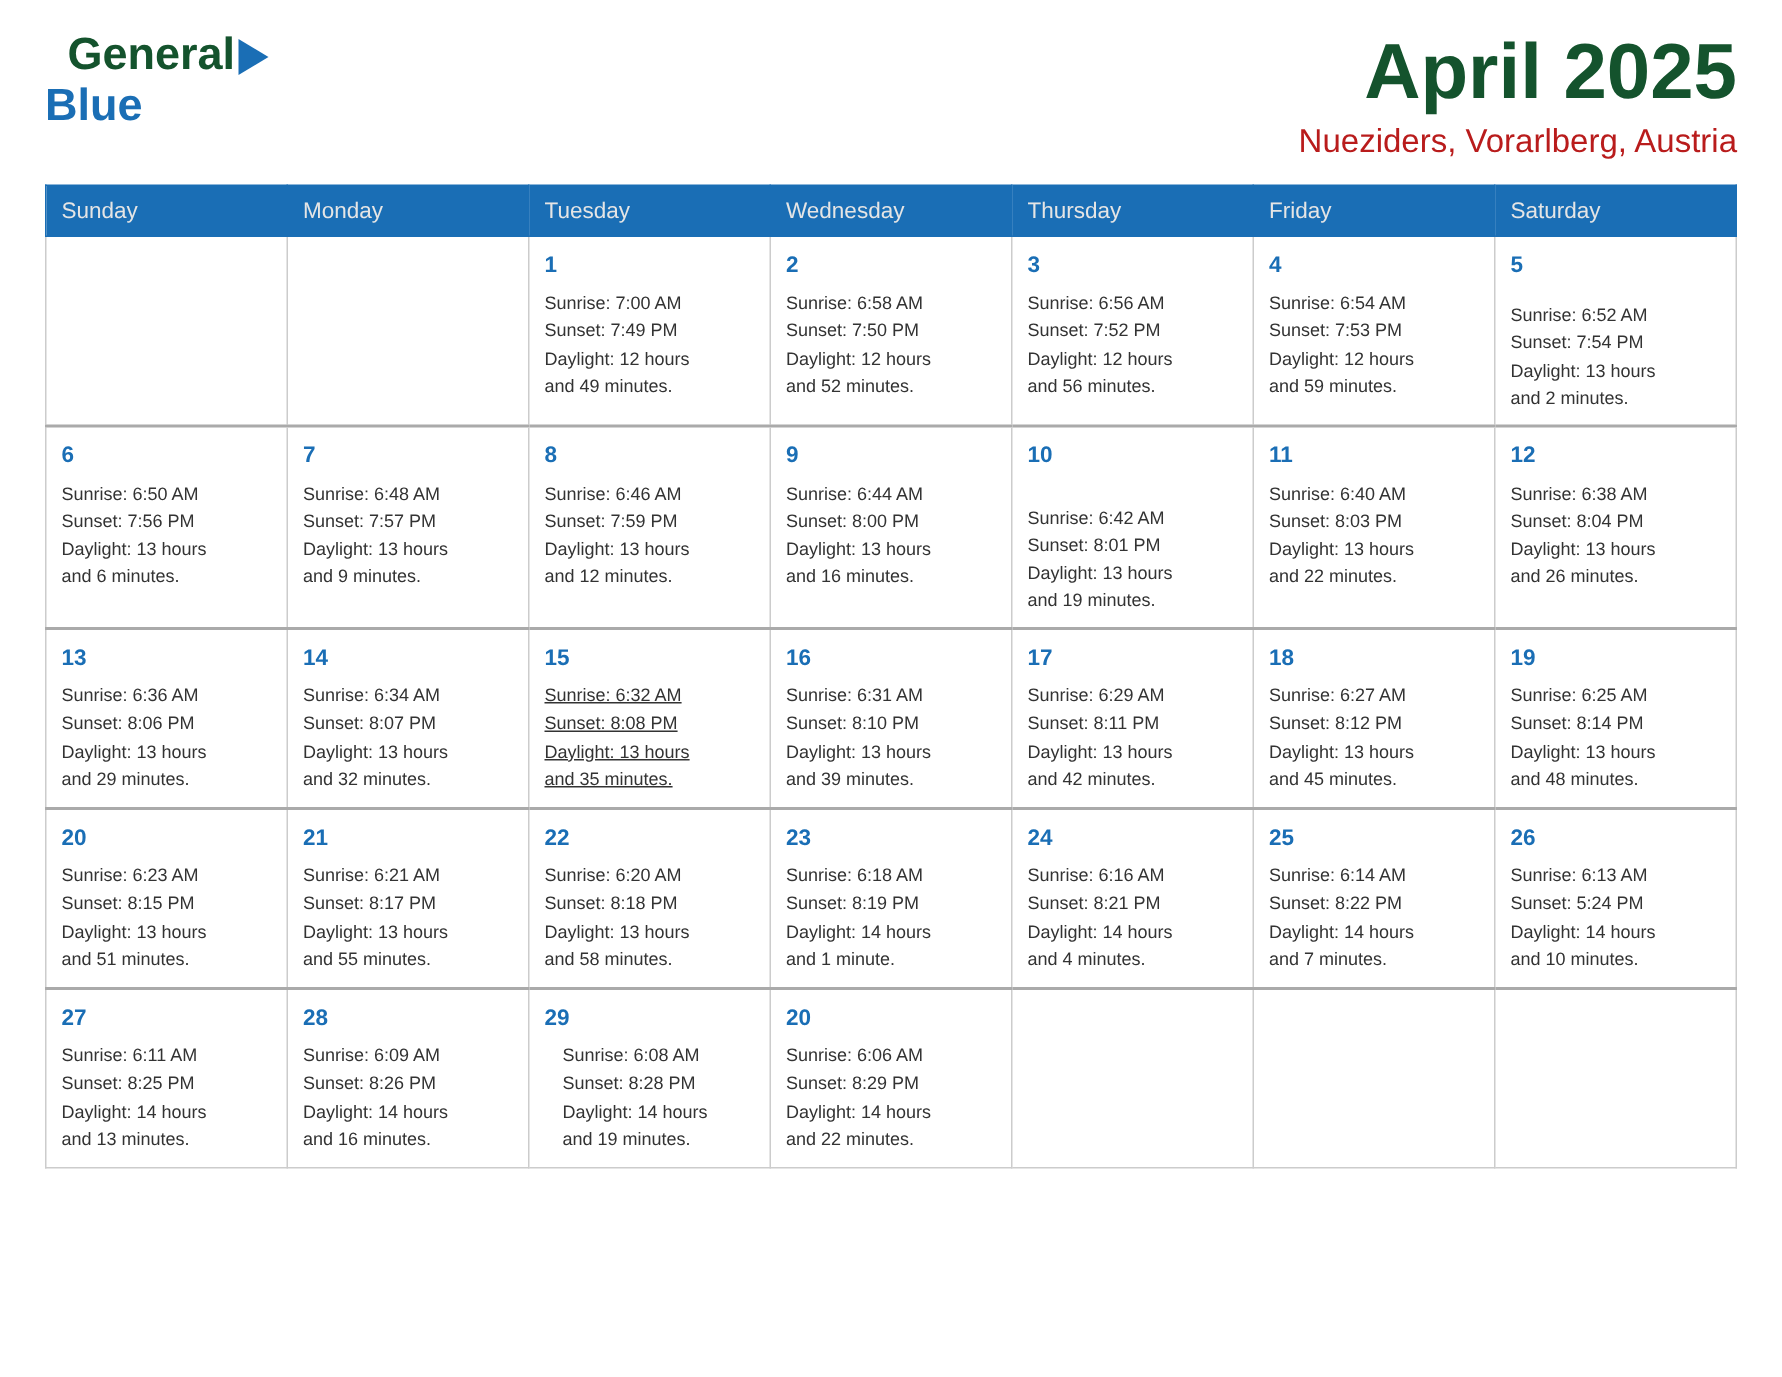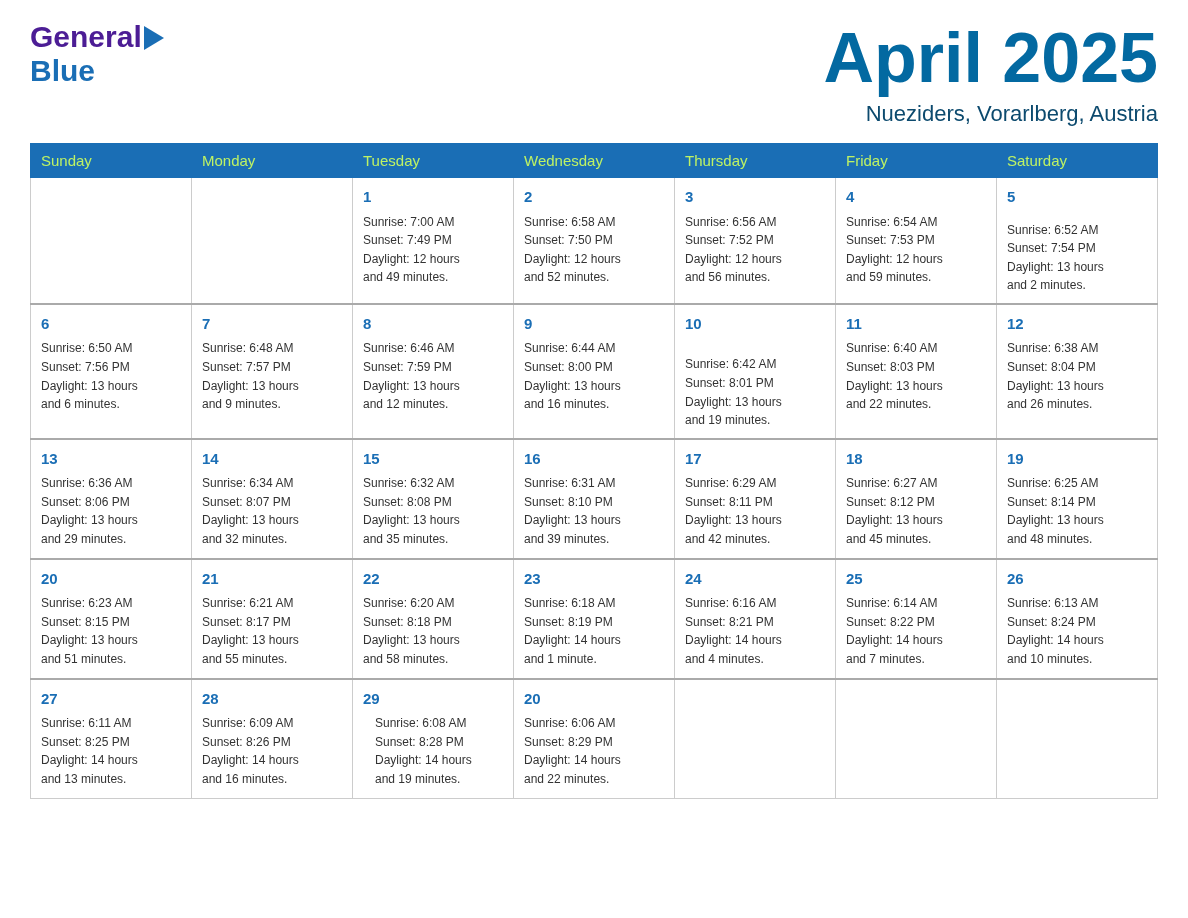--- a/index.html
+++ b/index.html
@@ -19,38 +19,38 @@
     }
     .logo {
       display: flex;
       flex-direction: column;
       align-items: flex-start;
     }
     .title-section {
       text-align: right;
     }
     .month-title {
-      font-size: 70px;
+      font-size: 52px;
       font-weight: bold;
-      color: #0369a1;
+      color: #14532d;
       line-height: 1.1;
     }
     .location-title {
       font-size: 22px;
-      color: #0c4a6e;
+      color: #b91c1c;
       margin-top: 4px;
     }
     table {
       width: 100%;
       border-collapse: collapse;
       table-layout: fixed;
     }
     th {
       background-color: #1a6eb5;
-      color: #bef264;
+      color: #e5e5e5;
       padding: 8px 10px;
       font-size: 15px;
       font-weight: normal;
       text-align: left;
       border: 1px solid #1a6eb5;
     }
     td {
       vertical-align: top;
       padding: 8px 10px;
       border: 1px solid #ccc;
@@ -92,21 +92,21 @@
       margin-left: 2px;
       margin-bottom: -2px;
     }
   </style>
 </head>
 <body>
 
 <div class="header">
   <div class="logo">
     <div class="logo-row">
-      <span style="font-size:30px;font-weight:bold;color:#4c1d95;">General</span>
+      <span style="font-size:30px;font-weight:bold;color:#14532d;margin-left:15px;">General</span>
       <span class="logo-arrow"></span>
     </div>
     <div>
       <span style="font-size:30px;font-weight:bold;color:#1a6eb5;">Blue</span>
     </div>
   </div>
   <div class="title-section">
     <div class="month-title">April 2025</div>
     <div class="location-title">Nueziders, Vorarlberg, Austria</div>
   </div>
@@ -225,21 +225,21 @@
         </td>
         <td>
           <span class="day-num">14</span>
           <div class="day-info" style="white-space: pre-line;">Sunrise: 6:34 AM
 Sunset: 8:07 PM
 Daylight: 13 hours
 and 32 minutes.</div>
         </td>
         <td>
           <span class="day-num">15</span>
-          <div class="day-info" style="white-space: pre-line;">Sunrise: 6:32 AM
+          <div class="day-info" style="white-space: pre-line; text-decoration: underline;">Sunrise: 6:32 AM
 Sunset: 8:08 PM
 Daylight: 13 hours
 and 35 minutes.</div>
         </td>
         <td>
           <span class="day-num">16</span>
           <div class="day-info" style="white-space: pre-line;">Sunrise: 6:31 AM
 Sunset: 8:10 PM
 Daylight: 13 hours
 and 39 minutes.</div>
@@ -305,21 +305,21 @@
         <td>
           <span class="day-num">25</span>
           <div class="day-info" style="white-space: pre-line;">Sunrise: 6:14 AM
 Sunset: 8:22 PM
 Daylight: 14 hours
 and 7 minutes.</div>
         </td>
         <td>
           <span class="day-num">26</span>
           <div class="day-info" style="white-space: pre-line;">Sunrise: 6:13 AM
-Sunset: 8:24 PM
+Sunset: 5:24 PM
 Daylight: 14 hours
 and 10 minutes.</div>
         </td>
       </tr>
       <tr>
         <td>
           <span class="day-num">27</span>
           <div class="day-info" style="white-space: pre-line;">Sunrise: 6:11 AM
 Sunset: 8:25 PM
 Daylight: 14 hours

